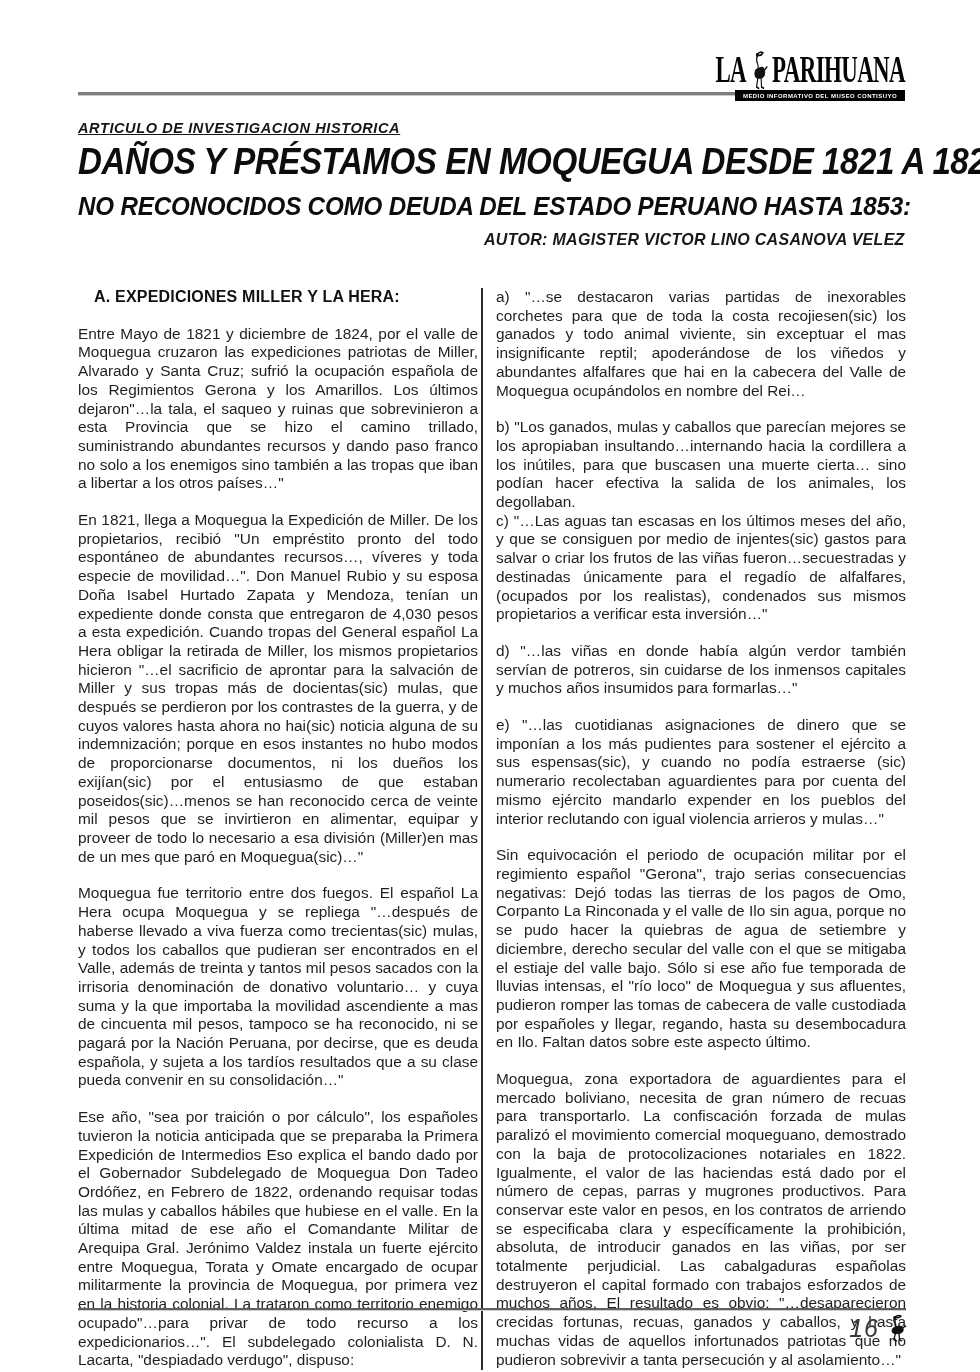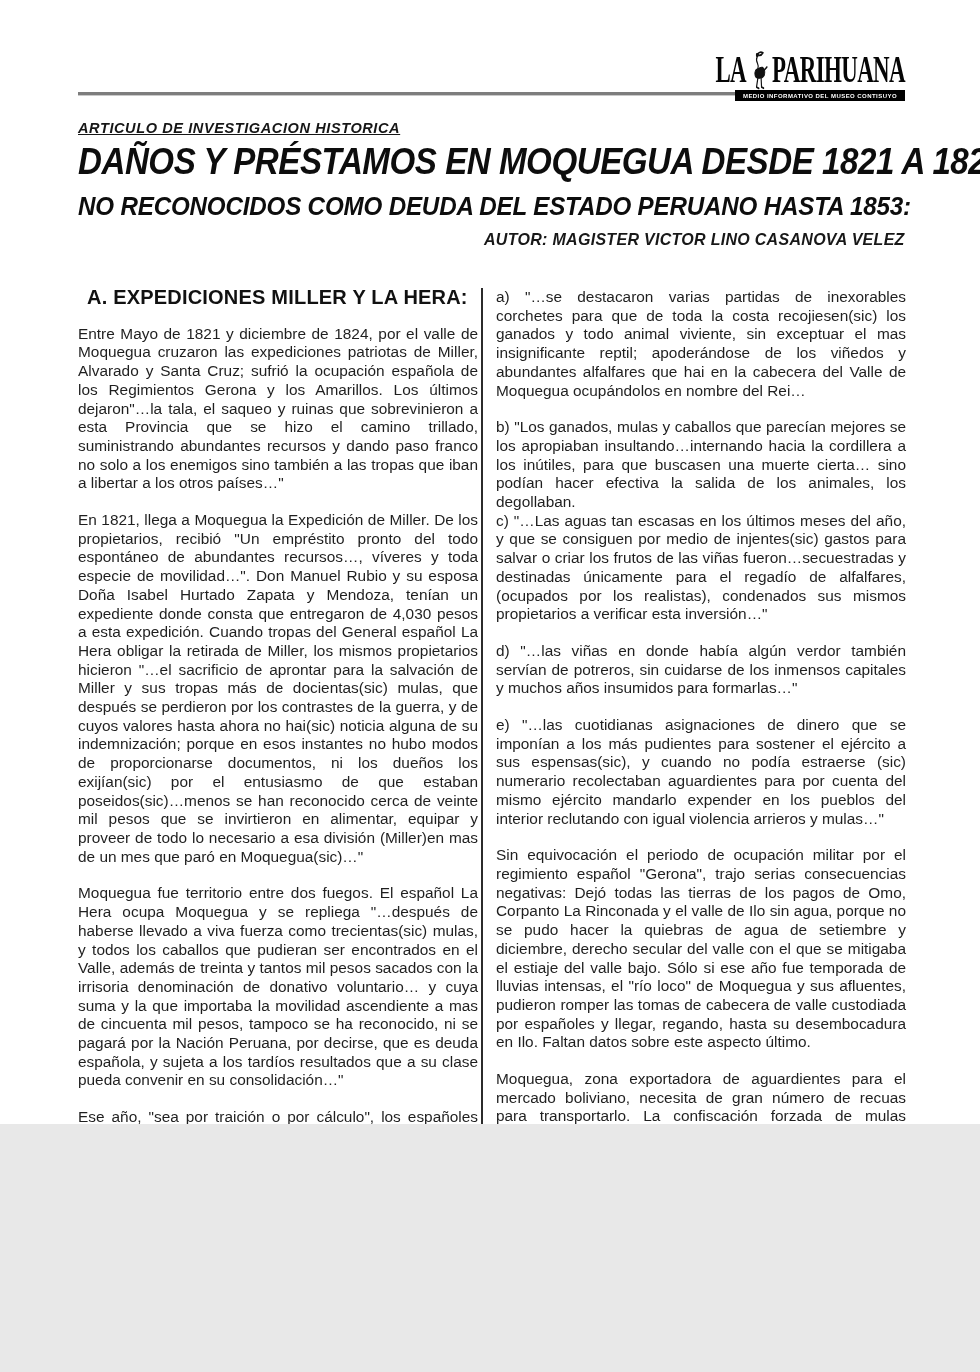--- a/index.html
+++ b/index.html
@@ -1,18 +1,18 @@
 <!DOCTYPE html>
 <html lang="es"><head>
 <meta charset="utf-8">
 <style>
   html,body{margin:0;padding:0;background:#e8e8e8;}
   .page{
     position:relative;
-    width:980px;height:1124px;
+    width:980px;height:1372px;
     margin:0 auto;
     background:#ffffff;
     overflow:hidden;
     font-family:"Liberation Sans", sans-serif;
     color:#1f1f1f;
   }
 
   
   .rule-top{
     position:absolute;left:78px;top:92px;width:657px;height:3px;
@@ -65,21 +65,21 @@
     position:absolute;left:78px;top:288px;width:828px;
     display:flex;align-items:stretch;
   }
   .col{font-size:15.4px;line-height:18.7px;}
   .col-left{width:400px;}
   .col-divider{width:2px;background:#2b2b2b;margin-left:3px;flex:0 0 auto;}
   .col-right{flex:1;padding-left:13px;}
   .para{margin:18px 0 0;text-align:justify;}
   .para.tight{margin-top:0;}
   .col-heading{
-    margin:18px 9px 0;font-size:20px;font-weight:700;letter-spacing:0.2px;
+    margin:18px 16px 0;font-size:16px;font-weight:700;letter-spacing:0.2px;
     color:#111;
   }
   .col > :first-child{margin-top:0;}
 
   
   .rule-bottom{
     position:absolute;left:78px;top:1308px;width:828px;height:2px;
     background:#606060;border-bottom:1px solid #cfcfcf;
   }
   .page-num{

